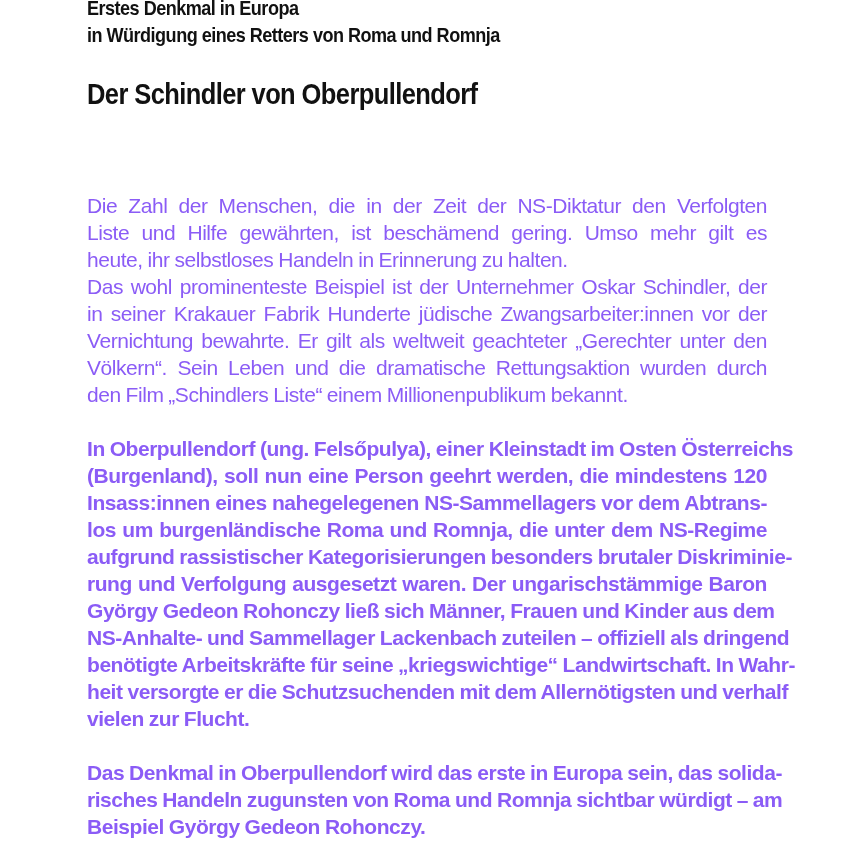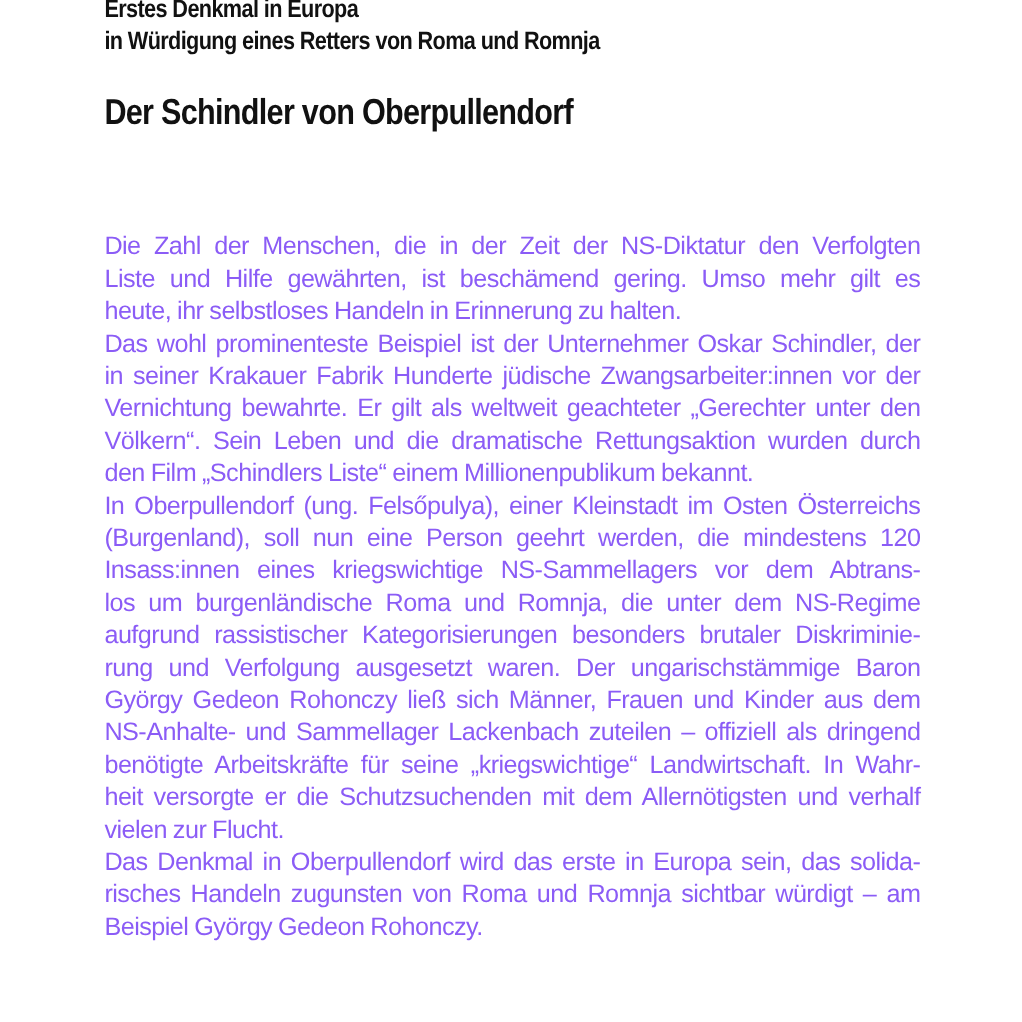--- a/index.html
+++ b/index.html
@@ -54,20 +54,22 @@
       line-height: 27px;
       letter-spacing: -0.45px;
       word-spacing: -0.5px;
       text-align: justify;
       text-align-last: left;
       hyphens: manual;
       margin: 0;
       color: #8b5cf6;
     }
     .para.gap {
+      margin-top: 27px;
+      font-weight: bold;
     }
     .line {
       display: block;
       text-align: justify;
       text-align-last: justify;
       white-space: nowrap;
       overflow: visible;
     }
     .line.last {
       text-align-last: left;
@@ -90,21 +92,21 @@
     <p class="para">
       <span class="line">Das wohl prominenteste Beispiel ist der Unternehmer Oskar Schindler, der</span>
       <span class="line">in seiner Krakauer Fabrik Hunderte jüdische Zwangsarbeiter:innen vor der</span>
       <span class="line">Vernichtung bewahrte. Er gilt als weltweit geachteter „Gerechter unter den</span>
       <span class="line">Völkern“. Sein Leben und die dramatische Rettungsaktion wurden durch</span>
       <span class="line last">den Film „Schindlers Liste“ einem Millionenpublikum bekannt.</span>
     </p>
     <p class="para gap">
       <span class="line">In Oberpullendorf (ung. Felsőpulya), einer Kleinstadt im Osten Österreichs</span>
       <span class="line">(Burgenland), soll nun eine Person geehrt werden, die mindestens 120</span>
-      <span class="line">Insass:innen eines kriegswichtige NS-Sammellagers vor dem Abtrans-</span>
+      <span class="line">Insass:innen eines nahegelegenen NS-Sammellagers vor dem Abtrans-</span>
       <span class="line">los um burgenländische Roma und Romnja, die unter dem NS-Regime</span>
       <span class="line">aufgrund rassistischer Kategorisierungen besonders brutaler Diskriminie-</span>
       <span class="line">rung und Verfolgung ausgesetzt waren. Der ungarischstämmige Baron</span>
       <span class="line">György Gedeon Rohonczy ließ sich Männer, Frauen und Kinder aus dem</span>
       <span class="line">NS-Anhalte- und Sammellager Lackenbach zuteilen – offiziell als dringend</span>
       <span class="line">benötigte Arbeitskräfte für seine „kriegswichtige“ Landwirtschaft. In Wahr-</span>
       <span class="line">heit versorgte er die Schutzsuchenden mit dem Allernötigsten und verhalf</span>
       <span class="line last">vielen zur Flucht.</span>
     </p>
     <p class="para gap">

